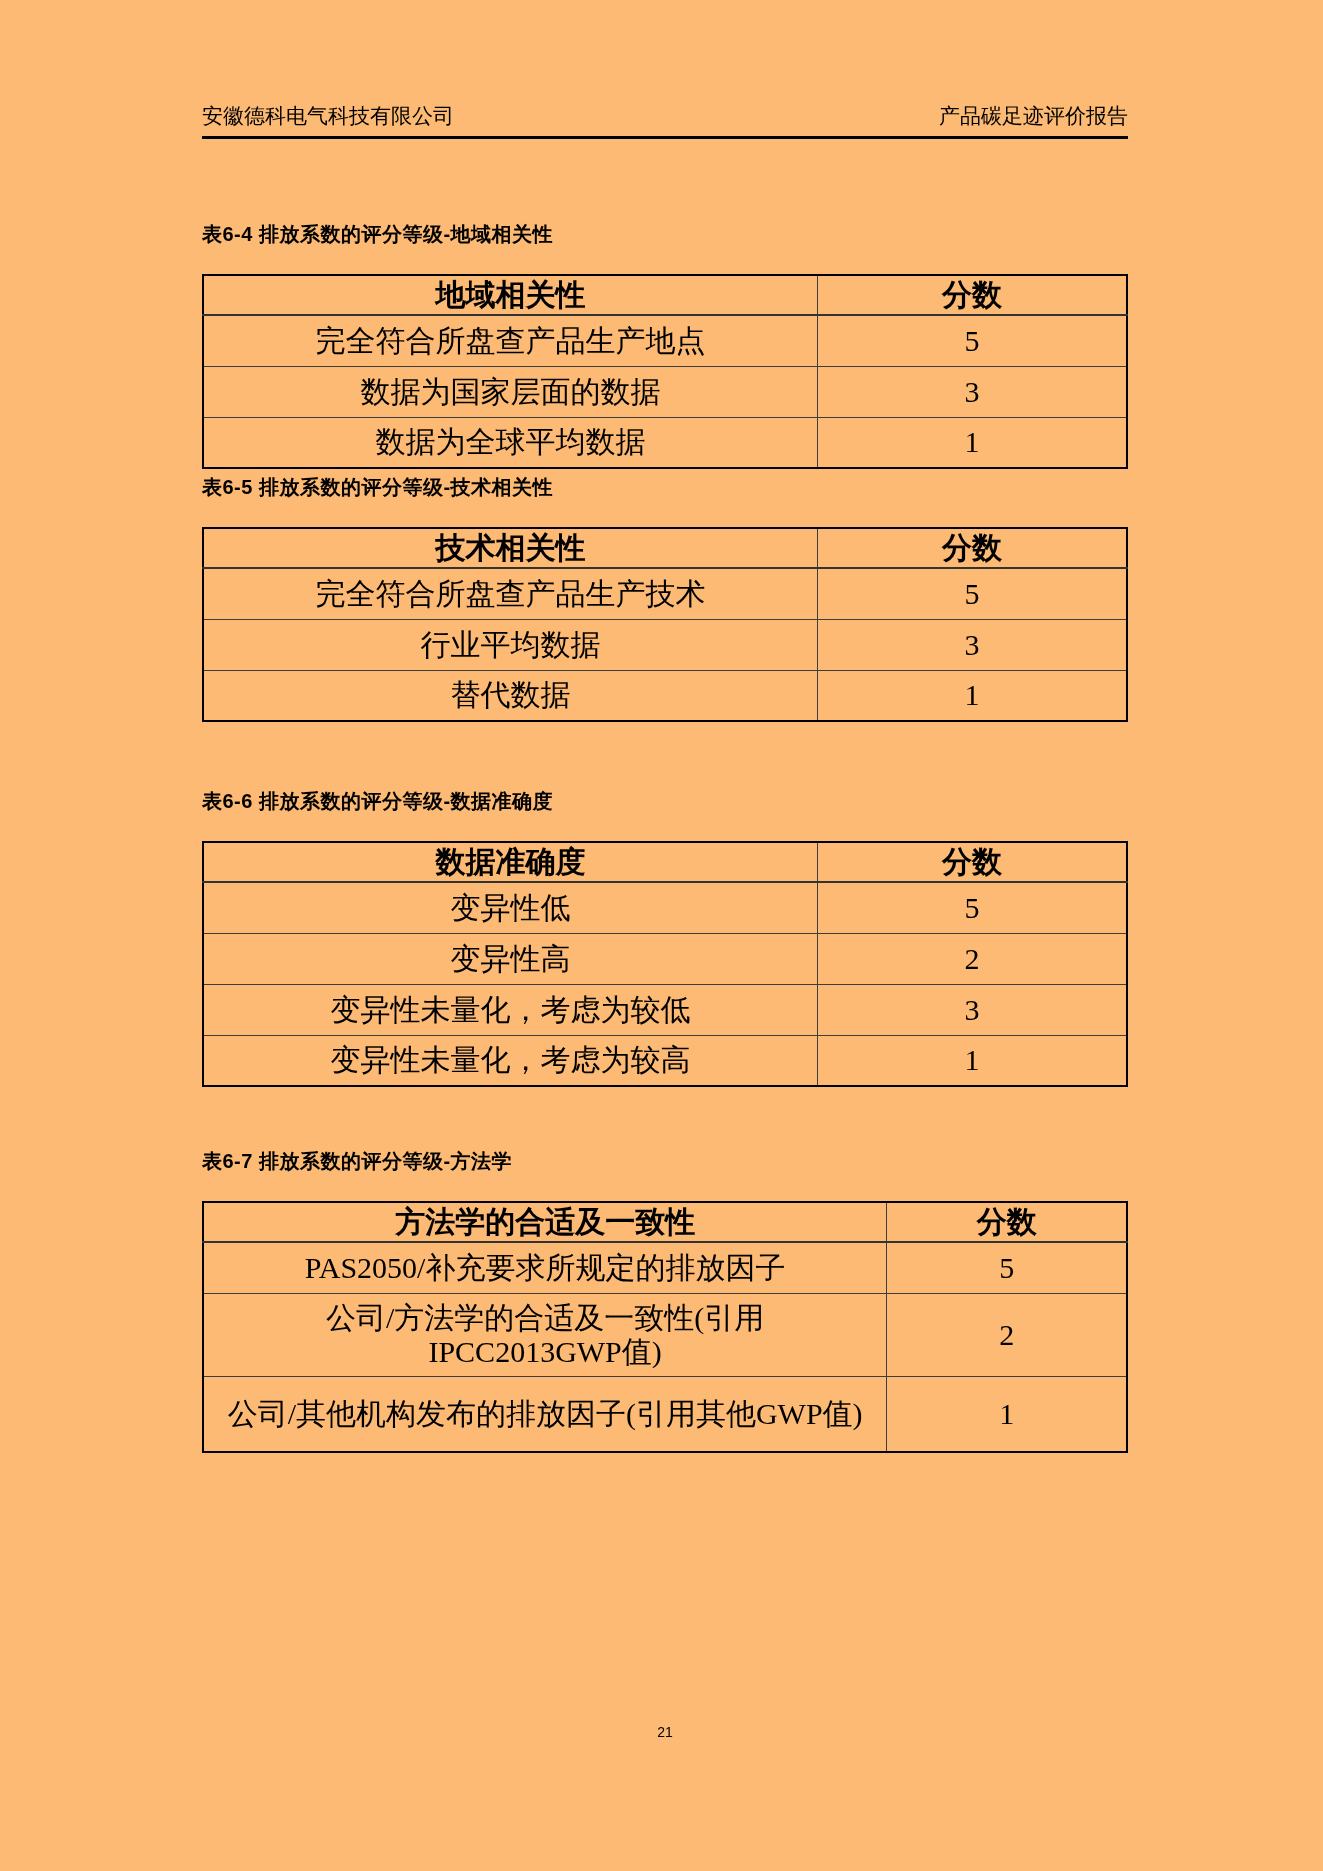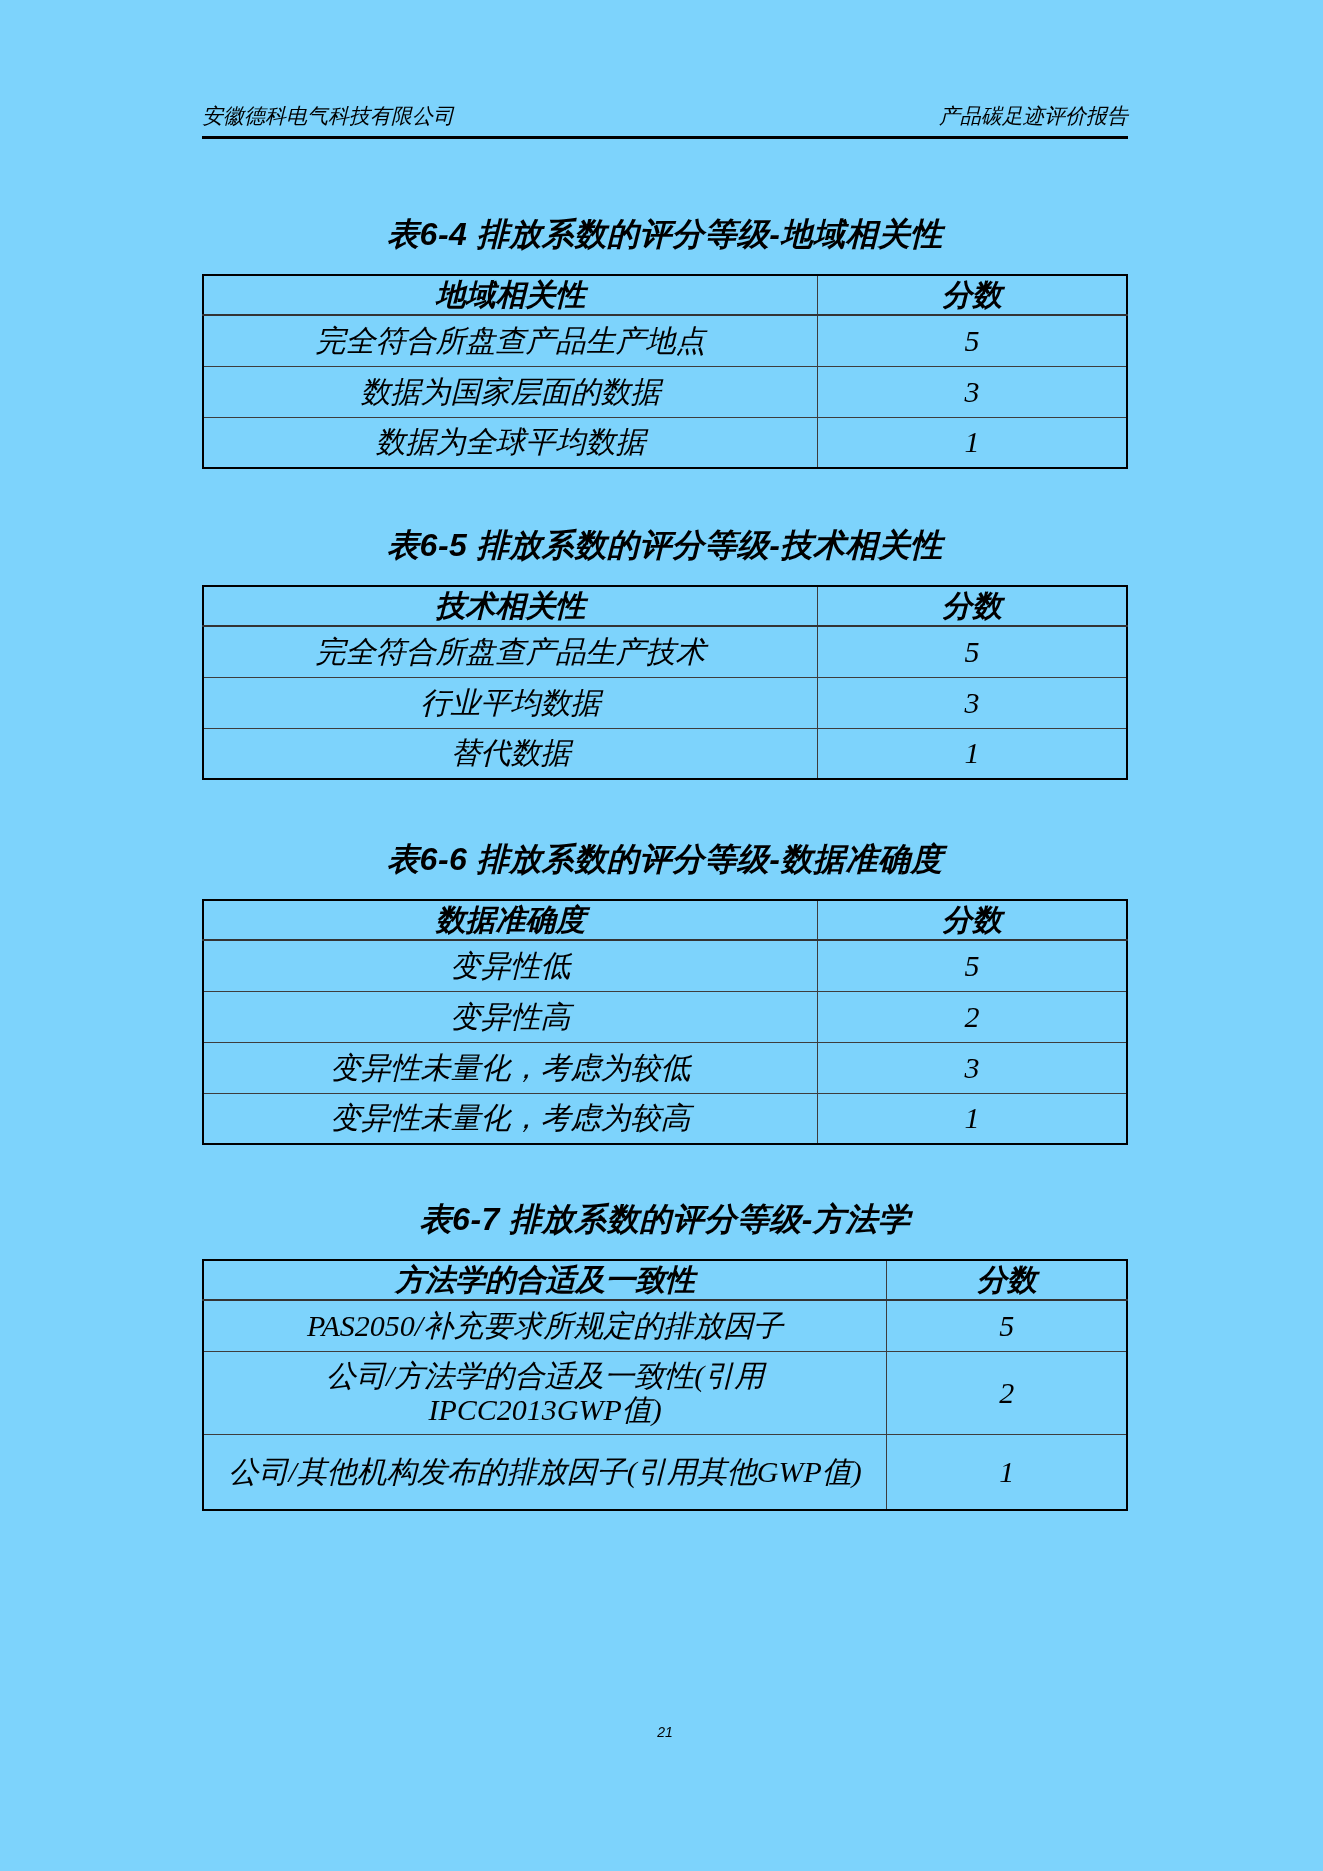--- a/index.html
+++ b/index.html
@@ -1,53 +1,52 @@
 <!DOCTYPE html>
 <html><head>
 <meta charset="utf-8">
 <style>
   html, body { margin: 0; padding: 0; background: #ffffff; }
   .page {
     position: relative;
     width: 1323px;
     height: 1871px;
-    background: #7dd3fc;
+    background: #fdba74;
     color: #000;
     font-family: "Liberation Serif", serif;
     overflow: hidden;
-    font-style: italic;
   }
   .content {
     position: absolute;
     left: 202px;
     top: 0;
     width: 926px;
   }
   .page-header {
     display: flex;
     justify-content: space-between;
     align-items: baseline;
     padding-top: 104px;
     padding-bottom: 8px;
     border-bottom: 3px solid #000;
     font-size: 21px;
     line-height: 24px;
     font-family: "Liberation Serif", serif;
   }
   .tbl-section { margin: 0; }
   .sec-0 { margin-top: 77px; }
-  .sec-1 { margin-top: 58px; }
+  .sec-1 { }
   .sec-2 { margin-top: 61px; }
   .sec-3 { margin-top: 56px; }
   .tbl-title {
     font-family: "Liberation Sans", sans-serif;
     font-weight: 700;
-    font-size: 32px;
+    font-size: 20px;
     line-height: 36px;
-    text-align: center;
+    text-align: left;
     margin: 0 0 22px 0;
     letter-spacing: 0.5px;
   }
   table.tbl {
     width: 100%;
     border-collapse: collapse;
     table-layout: fixed;
     border: 2px solid #000;
   }
   table.tbl col.c1 { width: 66.5%; }

